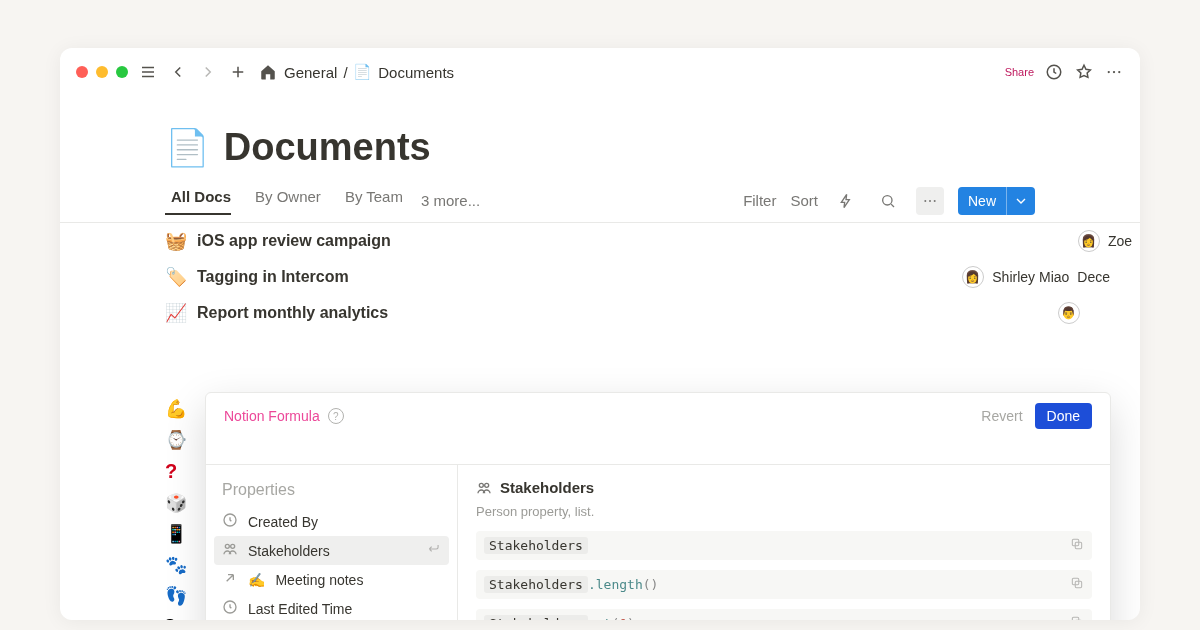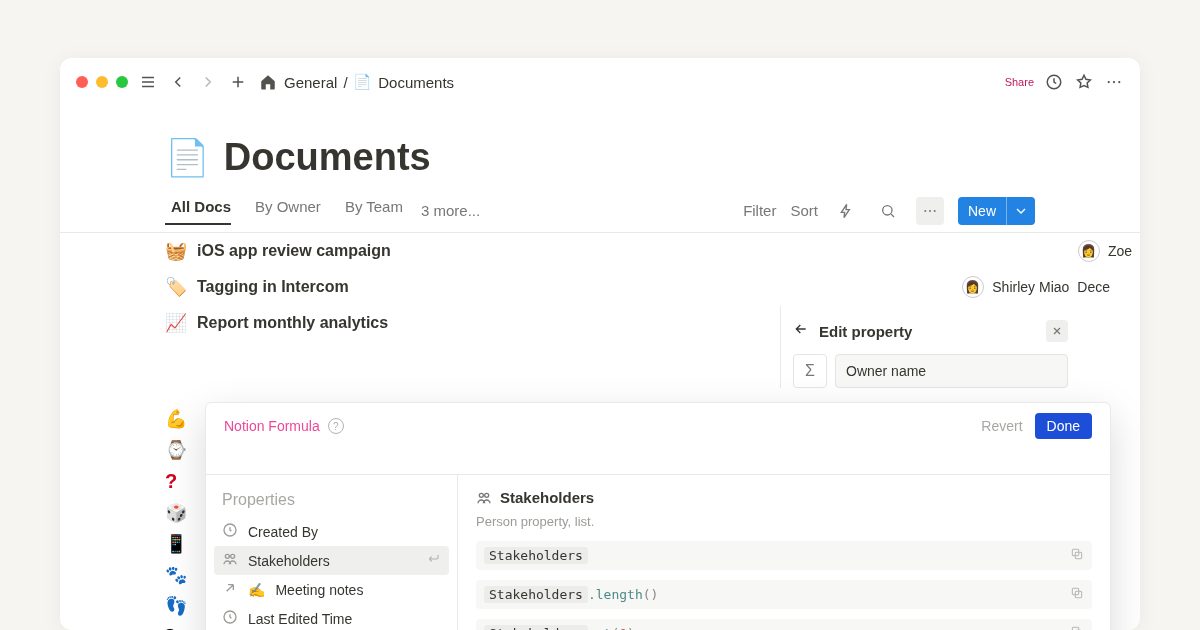--- a/index.html
+++ b/index.html
@@ -6,21 +6,21 @@
 body {
   font-family: -apple-system, BlinkMacSystemFont, "Segoe UI", Helvetica, Arial, sans-serif;
   background: #f7f5f2;
   width: 1200px;
   height: 630px;
   overflow: hidden;
 }
 .window {
   position: absolute;
   left: 60px;
-  top: 58px;
+  top: 48px;
   width: 1080px;
   height: 572px;
   background: #fff;
   border-radius: 12px;
   box-shadow: 0 2px 20px rgba(0,0,0,0.06);
   overflow: hidden;
 }
 
 .topbar {
   display: flex;
@@ -274,37 +274,20 @@
     <span>💪</span>
     <span>⌚</span>
     <span class="q">?</span>
     <span>🎲</span>
     <span>📱</span>
     <span>🐾</span>
     <span>👣</span>
     <span>$</span>
   </div>
 
-  <div class="editpanel">
-    <div class="hdr">
-      <span class="back"><svg viewBox="0 0 24 24">
-            <path d="M19 12H5M11 18l-6-6 6-6"></path>
-          </svg></span>
-      <span class="ttl">Edit property</span>
-      <span class="close">
-          <svg viewBox="0 0 24 24" width="12" height="12">
-            <path d="M6 6l12 12M18 6L6 18" stroke="#787774" stroke-width="2.5"></path>
-          </svg>
-        </span>
-    </div>
-    <div class="row2">
-      <div class="sigma">Σ</div>
-      <div class="nameinput">Owner name</div>
-    </div>
-  </div>
 
   <div class="formula">
     <div class="fhdr">
       <span class="lbl">Notion Formula</span>
       <span class="info">?</span>
       <div class="actions">
         <span class="revert">Revert</span>
         <span class="done">Done</span>
       </div>
     </div>

